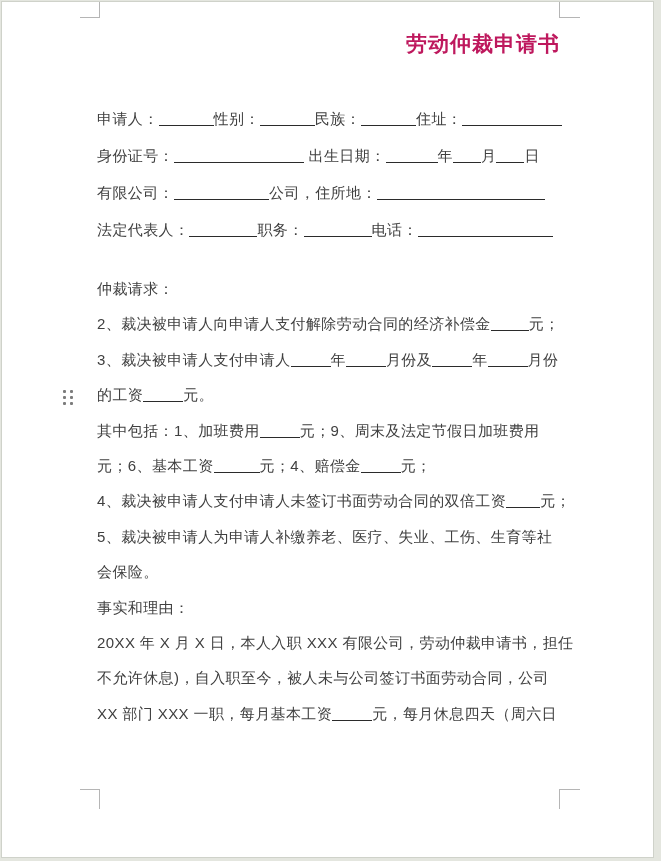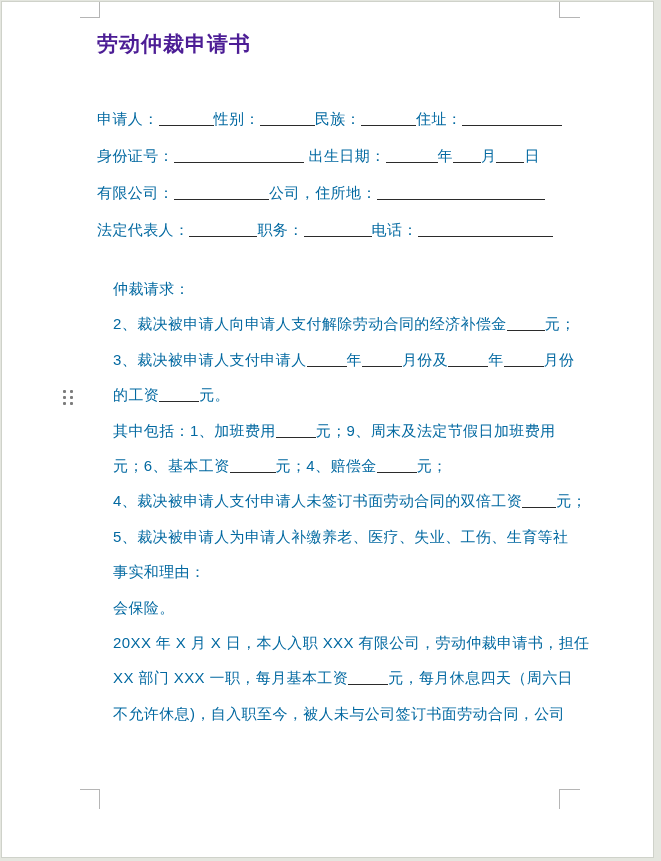--- a/index.html
+++ b/index.html
@@ -23,32 +23,32 @@
   
   .drag-handle{
     position:absolute;left:61px;top:388px;z-index:4;cursor:grab;
     display:grid;grid-template-columns:3px 3px;grid-auto-rows:3px;
     column-gap:4px;row-gap:3px;padding:2px;
   }
   .drag-handle i{background:#7c7c7c;border-radius:1px;display:block;}
 
   .title{
     position:absolute;left:97px;top:30px;width:463px;z-index:2;
-    text-align:left;font-weight:bold;font-size:21px;color:#4c1d95;
+    text-align:right;font-weight:bold;font-size:21px;color:#be185d;
     letter-spacing:1px;white-space:nowrap;
   }
 
   .form-block{position:absolute;left:97px;top:100px;width:470px;z-index:2;}
   .form-block .line{line-height:37px;height:37px;}
 
-  .para-block{position:absolute;left:113px;top:271px;width:470px;z-index:2;}
+  .para-block{position:absolute;left:97px;top:271px;width:470px;z-index:2;}
   .para-block .line{line-height:35.4px;height:35.4px;}
 
   .line{
-    font-size:15px;color:#0369a1;white-space:nowrap;letter-spacing:0.4px;
+    font-size:15px;color:#404040;white-space:nowrap;letter-spacing:0.4px;
   }
   .line .u{
     display:inline-block;height:14px;margin-bottom:-2px;
     border-bottom:1px solid #2b2b2b;
   }
 </style>
 </head>
 <body>
 
 <div class="page"></div>
@@ -77,18 +77,18 @@
   </div>
 <div class="para-block">
     <div class="line"><span>仲裁请求：</span></div>
     <div class="line"><span>2、裁决被申请人向申请人支付解除劳动合同的经济补偿金</span><span class="u" style="width: 38px;"></span><span>元；</span></div>
     <div class="line"><span>3、裁决被申请人支付申请人</span><span class="u" style="width: 40px;"></span><span>年</span><span class="u" style="width: 40px;"></span><span>月份及</span><span class="u" style="width: 40px;"></span><span>年</span><span class="u" style="width: 40px;"></span><span>月份</span></div>
     <div class="line"><span>的工资</span><span class="u" style="width: 40px;"></span><span>元。</span></div>
     <div class="line"><span>其中包括：1、加班费用</span><span class="u" style="width: 40px;"></span><span>元；9、周末及法定节假日加班费用</span></div>
     <div class="line"><span>元；6、基本工资</span><span class="u" style="width: 46px;"></span><span>元；4、赔偿金</span><span class="u" style="width: 40px;"></span><span>元；</span></div>
     <div class="line"><span>4、裁决被申请人支付申请人未签订书面劳动合同的双倍工资</span><span class="u" style="width: 34px;"></span><span>元；</span></div>
     <div class="line"><span>5、裁决被申请人为申请人补缴养老、医疗、失业、工伤、生育等社</span></div>
+    <div class="line"><span>会保险。</span></div>
     <div class="line"><span>事实和理由：</span></div>
-    <div class="line"><span>会保险。</span></div>
     <div class="line"><span>20XX 年 X 月 X 日，本人入职 XXX 有限公司，劳动仲裁申请书，担任</span></div>
+    <div class="line"><span>不允许休息)，自入职至今，被人未与公司签订书面劳动合同，公司</span></div>
     <div class="line"><span>XX 部门 XXX 一职，每月基本工资</span><span class="u" style="width: 40px;"></span><span>元，每月休息四天（周六日</span></div>
-    <div class="line"><span>不允许休息)，自入职至今，被人未与公司签订书面劳动合同，公司</span></div>
   </div>
 
 </body></html>

